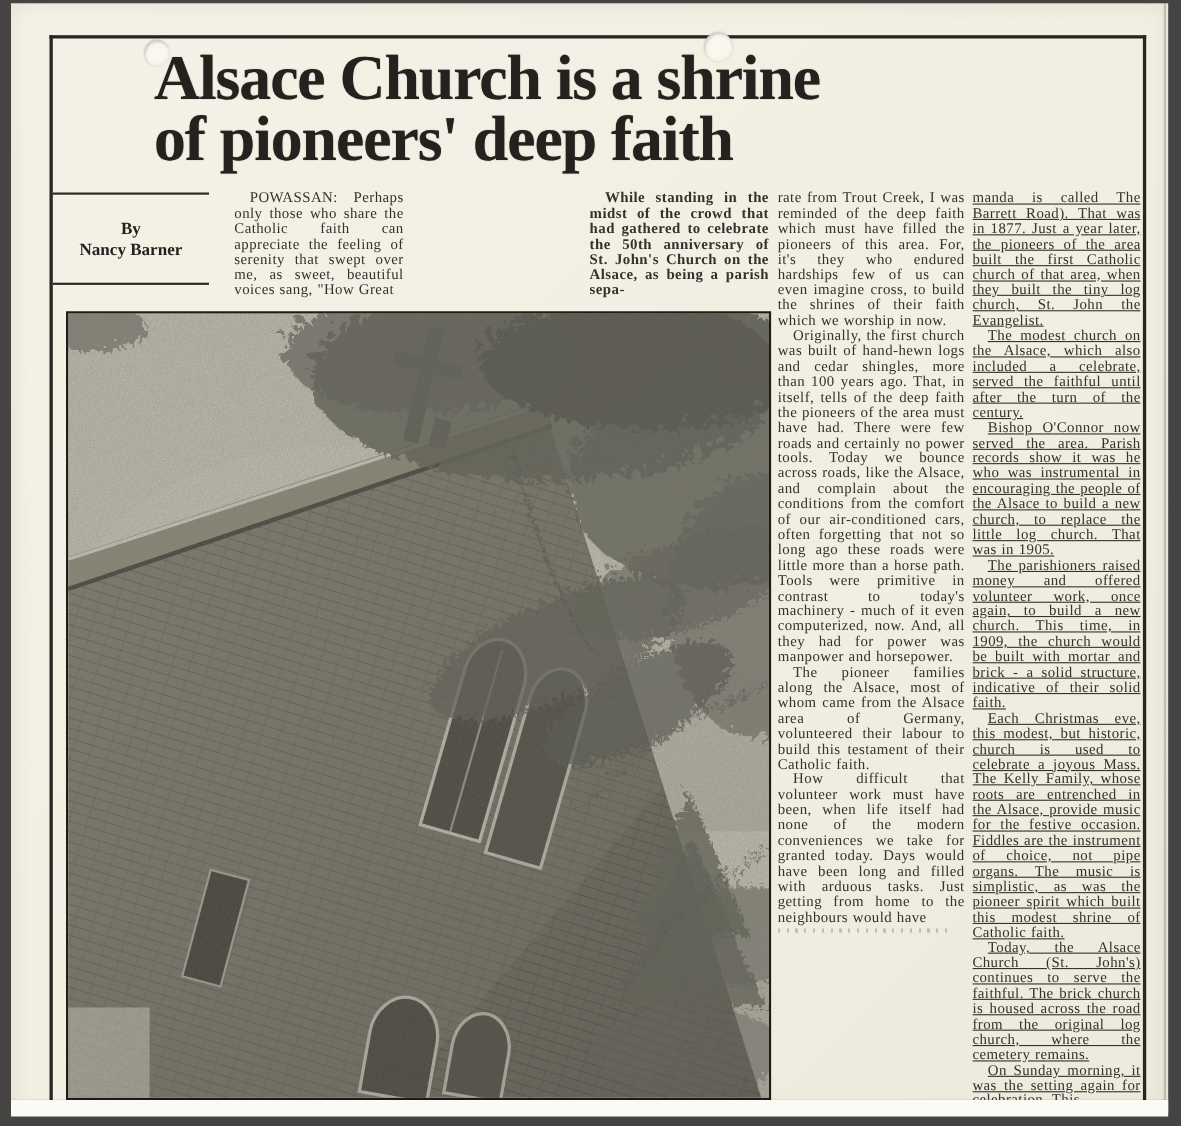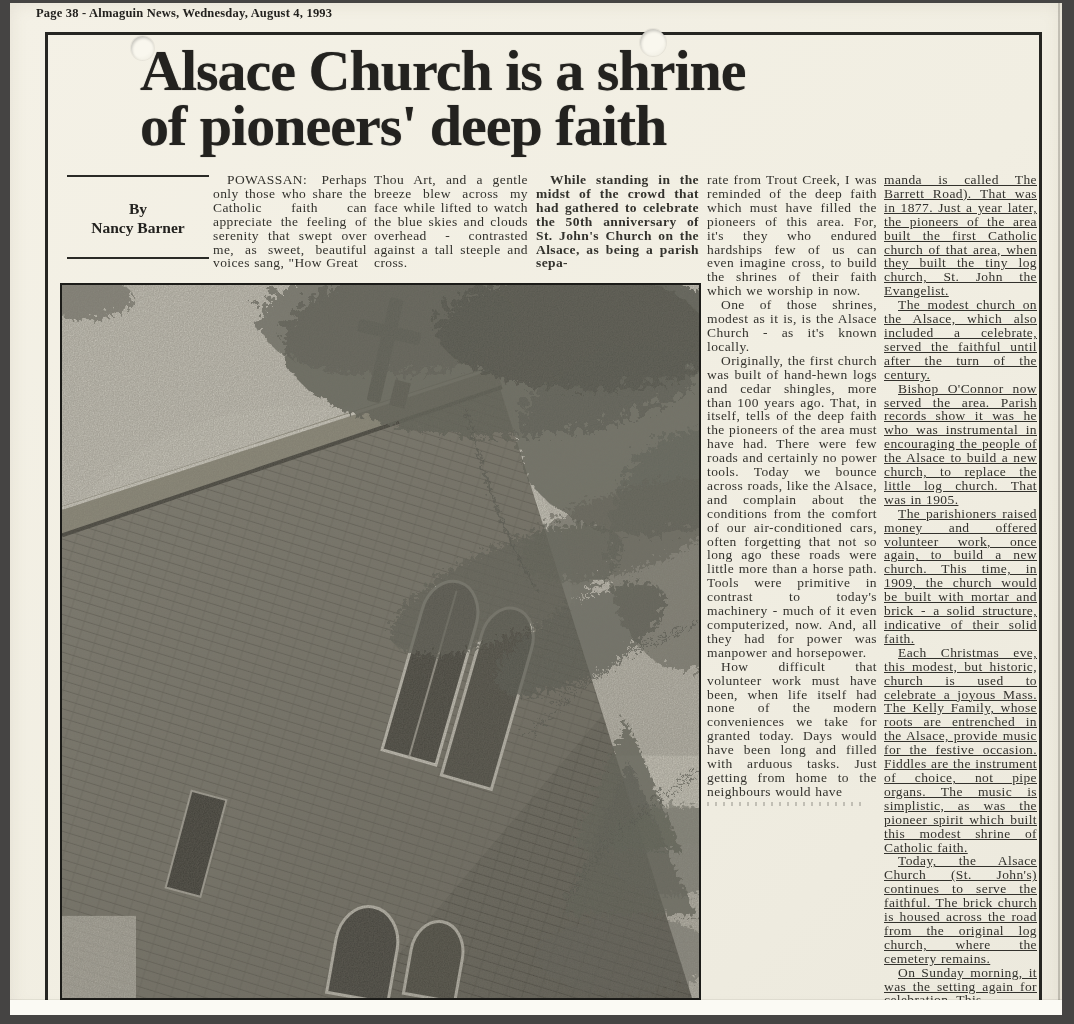--- a/index.html
+++ b/index.html
@@ -31,21 +31,21 @@
   }
   .hole1 { left:121px; top:33px; width:23px; height:24px; }
   .hole2 { left:630px; top:26px; width:26px; height:27px; }
   .headline {
     position:absolute; left:130px; top:40px; width:900px;
     text-align:left; font-weight:bold; color:#23221f;
     font-size:58px; line-height:55px; letter-spacing:-1px;
     text-shadow:0 0 1px rgba(35,34,31,.55);
   }
   .byline {
-    position:absolute; left:57px; top:172px; width:142px; text-align:center;
+    position:absolute; left:38px; top:172px; width:142px; text-align:center;
   }
   .byline .rule { height:2px; background:#2a2a26; }
   .byline .rule.top { margin-bottom:22px; }
   .byline .rule.bottom { margin-top:20px; }
   .byline .by, .byline .name {
     font-weight:bold; font-size:15.5px; line-height:19px; color:#23221f;
   }
   .col {
     position:absolute; top:170px;
     font-size:13.5px; line-height:13.9px;
@@ -73,51 +73,47 @@
     background:#fbfaf4; z-index:5;
     box-shadow:0 -1px 0 rgba(0,0,0,.06);
   }
   .edge-line { position:absolute; top:0; bottom:0; width:2px; background:rgba(70,68,60,.25); right:2px; }
 </style>
 </head>
 <body>
 
 <div class="paper">
 
-  <div class="page-header">Page 38 - Almaguin News, Wednesday, August 4, 1993</div>
 
   <div class="frame"></div>
 
   <div class="headline">
     <div>Alsace Church is a shrine</div>
     <div>of pioneers' deep faith</div>
   </div>
 
   <div class="byline">
     <div class="rule top"></div>
     <div class="by">By</div>
     <div class="name">Nancy Barner</div>
     <div class="rule bottom"></div>
   </div>
 
   <div class="col col1">
       <p class="para ind">POWASSAN: Perhaps only those who share the Catholic faith can appreciate the feeling of serenity that swept over me, as sweet, beautiful voices sang, "How Great</p>
     </div>
-  <div class="col col2">
-      <p class="para">Thou Art, and a gentle breeze blew across my face while lifted to watch the blue skies and clouds overhead - contrasted against a tall steeple and cross.</p>
-    </div>
   <div class="col col3">
       <p class="para ind">While standing in the midst of the crowd that had gathered to celebrate the 50th anniversary of St. John's Church on the Alsace, as being a parish sepa-</p>
     </div>
 
   <div class="col col4">
     <div>
         <p class="para">rate from Trout Creek, I was reminded of the deep faith which must have filled the pioneers of this area. For, it's they who endured hardships few of us can even imagine cross, to build the shrines of their faith which we worship in now.</p>
-        <p class="para ind">One of those shrines, modest as it is, is the Alsace Church - as it's known locally.</p>
         <p class="para ind">Originally, the first church was built of hand-hewn logs and cedar shingles, more than 100 years ago. That, in itself, tells of the deep faith the pioneers of the area must have had. There were few roads and certainly no power tools. Today we bounce across roads, like the Alsace, and complain about the conditions from the comfort of our air-conditioned cars, often forgetting that not so long ago these roads were little more than a horse path. Tools were primitive in contrast to today's machinery - much of it even computerized, now. And, all they had for power was manpower and horsepower.</p>
+        <p class="para ind">The pioneer families along the Alsace, most of whom came from the Alsace area of Germany, volunteered their labour to build this testament of their Catholic faith.</p>
         <p class="para ind">How difficult that volunteer work must have been, when life itself had none of the modern conveniences we take for granted today. Days would have been long and filled with arduous tasks. Just getting from home to the neighbours would have</p>
       </div>
     <div class="cutmarks"></div>
   </div>
 
   <div class="col col5">
     <div>
         <p class="para">manda is called The Barrett Road). That was in 1877. Just a year later, the pioneers of the area built the first Catholic church of that area, when they built the tiny log church, St. John the Evangelist.</p>
         <p class="para ind">The modest church on the Alsace, which also included a celebrate, served the faithful until after the turn of the century.</p>
         <p class="para ind">Bishop O'Connor now served the area. Parish records show it was he who was instrumental in encouraging the people of the Alsace to build a new church, to replace the little log church. That was in 1905.</p>

